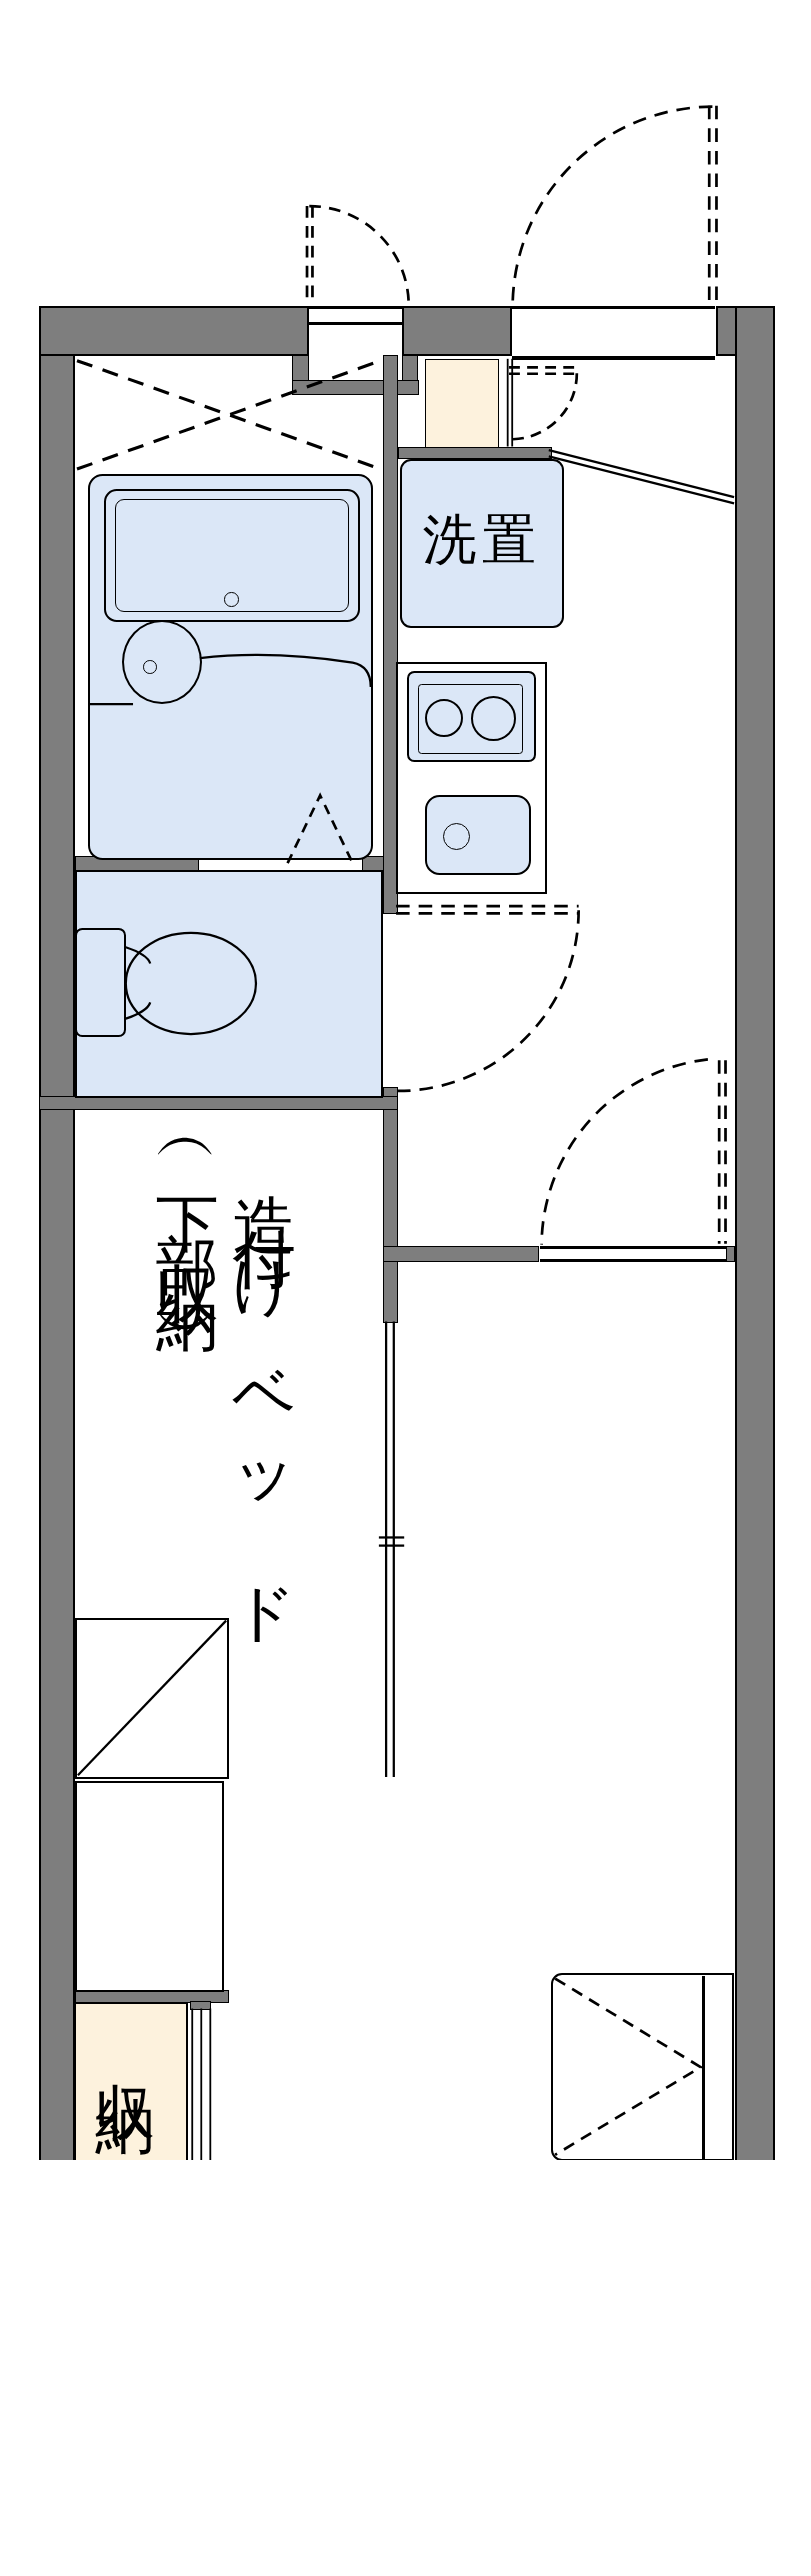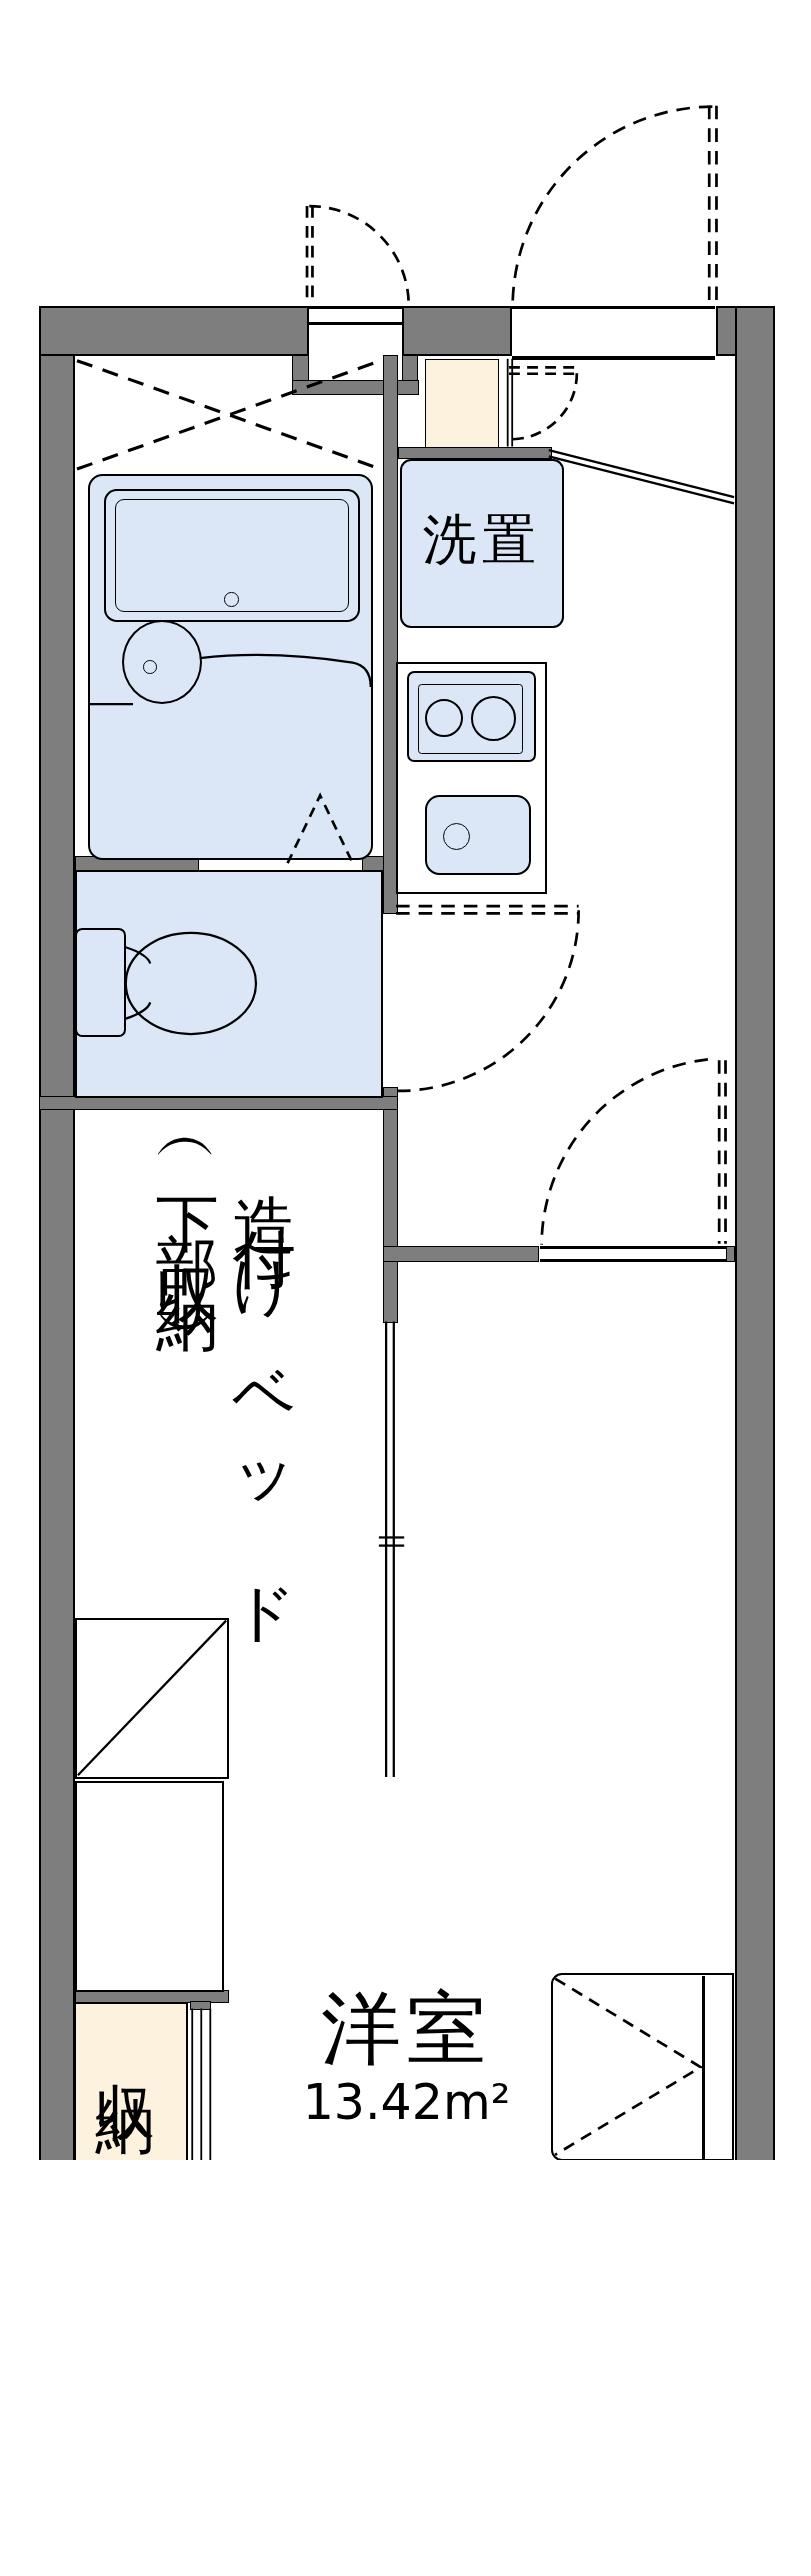--- a/index.html
+++ b/index.html
@@ -87,22 +87,20 @@
   <div class="cream" style="left:75px;top:2214px;width:112px;height:211px;"></div>
   <div class="label vtext" style="left:94px;top:2035px;font-size:60px;letter-spacing:14.5px;">収納</div>
   <div class="label vtext" style="left:93px;top:2252px;font-size:60px;letter-spacing:14.5px;">収納</div>
 
   <div class="whitebox" style="left:551px;top:1973px;width:183px;height:188px;border-radius:11px 0 0 11px;"></div>
   <div class="blk" style="left:702px;top:1976px;width:2.7px;height:183px;"></div>
 
   <div class="label vtext" style="left:231px;top:1144px;font-size:63px;letter-spacing:36px;">造付けベッド</div>
   <div class="label vtext" style="left:154px;top:1119px;font-size:63px;letter-spacing:31px;">（下部収納）</div>
 
-  <div class="label hcenter" style="left:298px;top:1987px;width:217px;font-size:80px;letter-spacing:5.4px;">洋室</div>
-  <div class="label hcenter" style="left:289px;top:2077px;width:235px;font-size:49px;">13.42m²</div>
 
   <svg class="overlay" width="812" height="2576" viewBox="0 0 898 2850">
 
     <g stroke="#000" stroke-width="3" fill="none" stroke-dasharray="15 10">
       <path d="M784.5 117 V336"></path>
         <path d="M792.5 117 V336"></path>
       <path d="M788 118 A222 222 0 0 0 567 337"></path>
     </g>
 
     <g stroke="#000" stroke-width="3" fill="none" stroke-dasharray="13 9">

